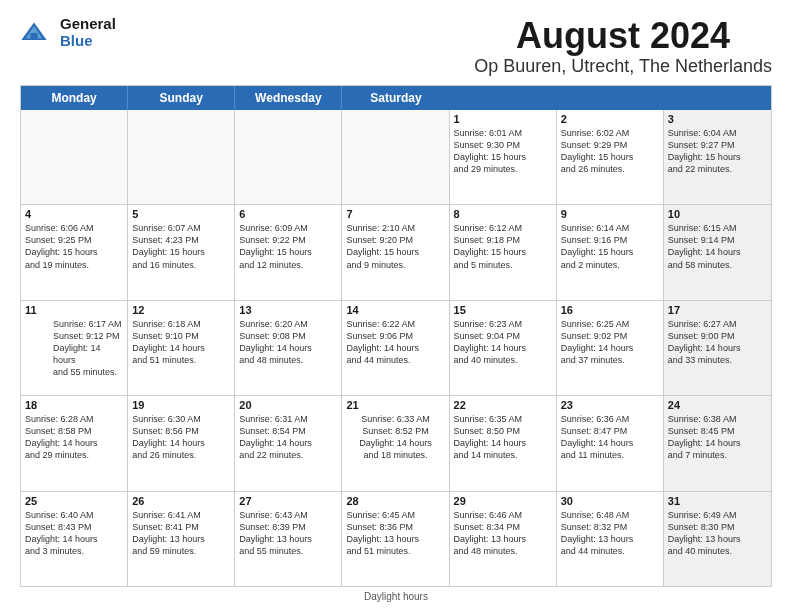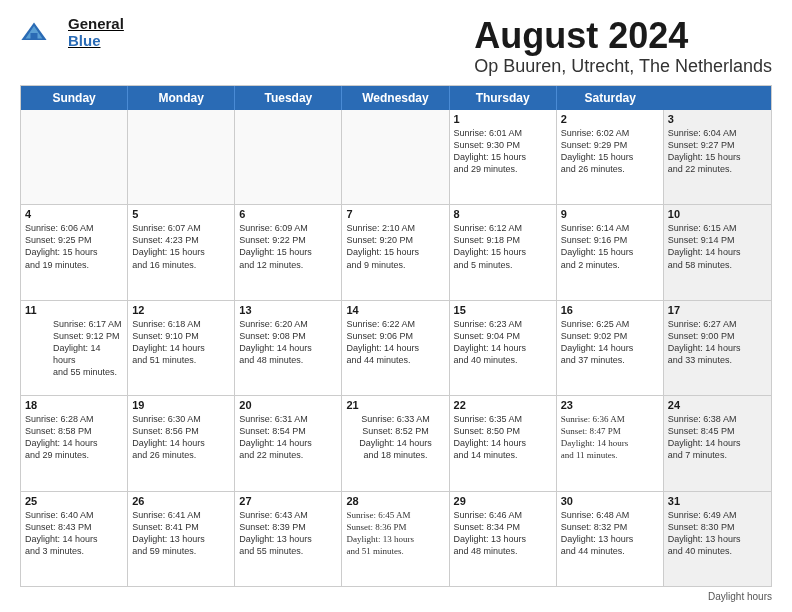--- a/index.html
+++ b/index.html
@@ -19,22 +19,21 @@
     }
     .header {
       display: flex;
       align-items: flex-start;
       justify-content: space-between;
       margin-bottom: 8px;
     }
     .logo {
       display: flex;
       align-items: center;
-      gap: 20px;
-      text-decoration: underline;
+      gap: 12px;
     }
     .logo-text {
       display: flex;
       flex-direction: column;
       line-height: 1.1;
     }
     .logo-general {
       font-size: 15px;
       font-weight: bold;
       color: #1a1a1a;
@@ -42,21 +41,21 @@
     .logo-blue {
       font-size: 15px;
       font-weight: bold;
       color: #2a6bb5;
     }
     .logo-icon {
       width: 28px;
       height: 28px;
     }
     .title-block {
-      text-align: left;
+      text-align: center;
     }
     .month-title {
       font-size: 36px;
       font-weight: bold;
       color: #1a1a1a;
       line-height: 1.1;
     }
     .subtitle {
       font-size: 18px;
       color: #333;
@@ -111,21 +110,21 @@
       margin-bottom: 2px;
     }
     .cell-text {
       font-size: 9px;
       line-height: 1.35;
       color: #333;
     }
     .footer-note {
       font-size: 10px;
       color: #555;
-      text-align: right;
+      text-align: center;
       margin-top: 4px;
     }
   </style>
 </head>
 <body>
 
 <div class="page">
   <div class="header">
     <div class="logo">
       <svg class="logo-icon" viewBox="0 0 40 40">
@@ -139,25 +138,23 @@
       </div>
     </div>
     <div class="title-block">
       <div class="month-title">August 2024</div>
       <div class="subtitle">Op Buuren, Utrecht, The Netherlands</div>
     </div>
   </div>
 
   <div class="calendar">
     <div class="cal-header" id="cal-header">
+        <div class="cal-header-cell">Monday</div>
         <div class="cal-header-cell">Sunday</div>
-        <div class="cal-header-cell">Monday</div>
-        <div class="cal-header-cell">Tuesday</div>
         <div class="cal-header-cell">Wednesday</div>
-        <div class="cal-header-cell">Thursday</div>
         <div class="cal-header-cell">Saturday</div>
       </div>
     <div class="cal-body" id="cal-body">
         <div class="cal-row">
           <div class="cal-cell empty"></div>
           <div class="cal-cell empty"></div>
           <div class="cal-cell empty"></div>
           <div class="cal-cell empty"></div>
           <div class="cal-cell">
             <div class="day-num">1</div>
@@ -314,21 +311,21 @@
           </div>
           <div class="cal-cell">
             <div class="day-num">22</div>
             <div class="cell-text" style="white-space: pre-line;">Sunrise: 6:35 AM
 Sunset: 8:50 PM
 Daylight: 14 hours
 and 14 minutes.</div>
           </div>
           <div class="cal-cell">
             <div class="day-num">23</div>
-            <div class="cell-text" style="white-space: pre-line; font-family: Liberation Serif, serif;">Sunrise: 6:36 AM
+            <div class="cell-text" style="white-space: pre-line;">Sunrise: 6:36 AM
 Sunset: 8:47 PM
 Daylight: 14 hours
 and 11 minutes.</div>
           </div>
           <div class="cal-cell shaded">
             <div class="day-num">24</div>
             <div class="cell-text" style="white-space: pre-line;">Sunrise: 6:38 AM
 Sunset: 8:45 PM
 Daylight: 14 hours
 and 7 minutes.</div>
@@ -351,21 +348,21 @@
           </div>
           <div class="cal-cell">
             <div class="day-num">27</div>
             <div class="cell-text" style="white-space: pre-line;">Sunrise: 6:43 AM
 Sunset: 8:39 PM
 Daylight: 13 hours
 and 55 minutes.</div>
           </div>
           <div class="cal-cell">
             <div class="day-num">28</div>
-            <div class="cell-text" style="white-space: pre-line; font-family: Liberation Serif, serif;">Sunrise: 6:45 AM
+            <div class="cell-text" style="white-space: pre-line;">Sunrise: 6:45 AM
 Sunset: 8:36 PM
 Daylight: 13 hours
 and 51 minutes.</div>
           </div>
           <div class="cal-cell">
             <div class="day-num">29</div>
             <div class="cell-text" style="white-space: pre-line;">Sunrise: 6:46 AM
 Sunset: 8:34 PM
 Daylight: 13 hours
 and 48 minutes.</div>

